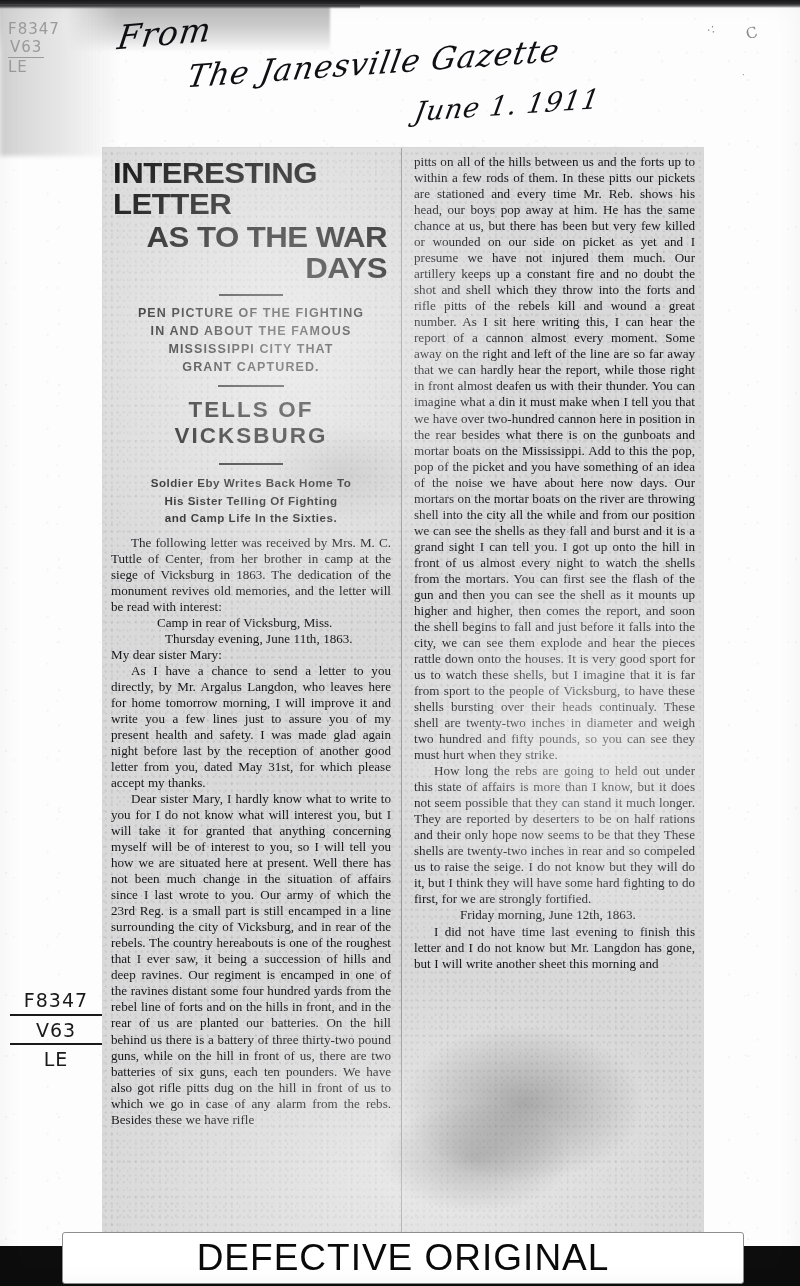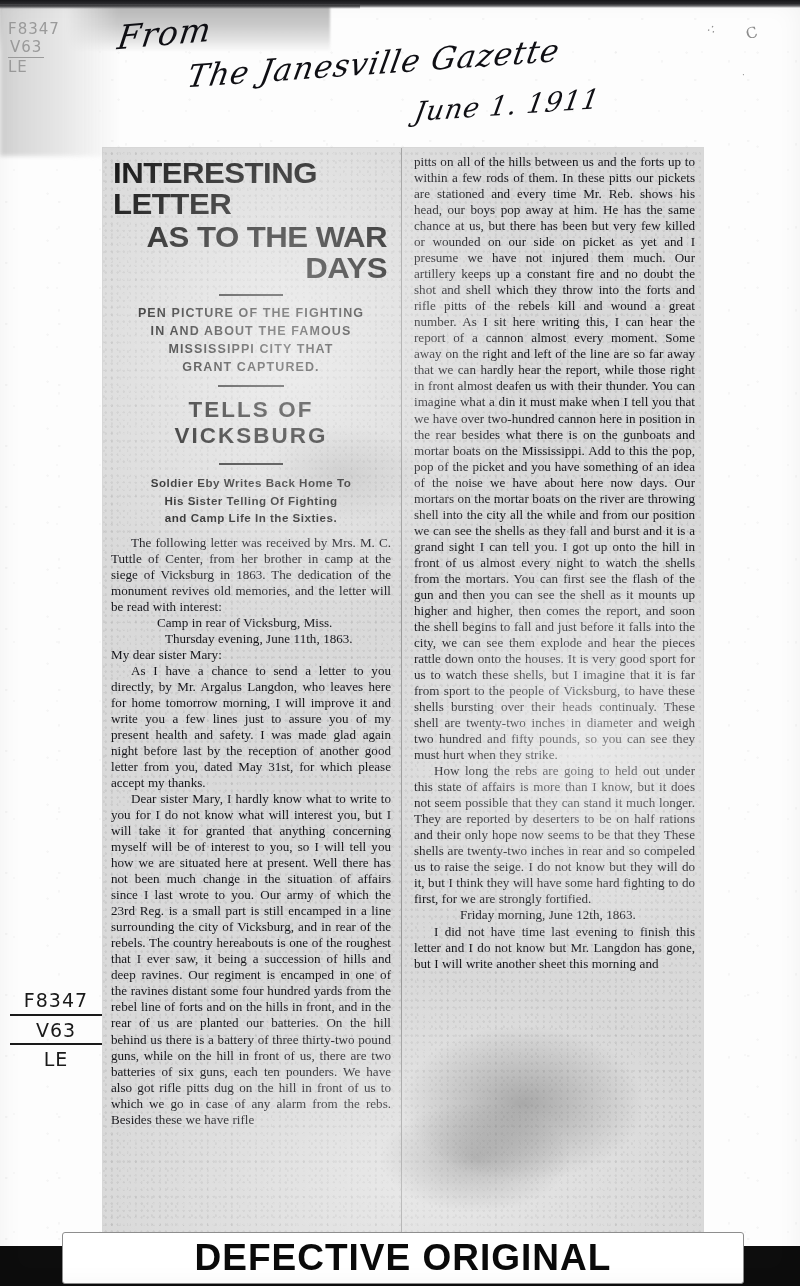--- a/index.html
+++ b/index.html
@@ -175,21 +175,21 @@
   .body p.dateline2{text-indent:54px;}
 
   
   #stamp{
     position:absolute;left:62px;top:1232px;width:680px;height:50px;
     background:#ffffff;border:1px solid #8e8e8e;border-radius:3px;
     display:flex;align-items:center;justify-content:center;
   }
   #stamp span{
     font-family:"Liberation Sans", sans-serif;
-    font-weight:bold;font-size:37px;letter-spacing:1px;color:#0a0a0a;
+    font-weight:normal;font-size:37px;letter-spacing:1px;color:#0a0a0a;
     white-space:nowrap;
   }
   .stamp-dark-l{position:absolute;left:0;top:1246px;width:64px;height:34px;background:#0d0d0d;}
   .stamp-dark-r{position:absolute;left:740px;top:1246px;width:60px;height:34px;background:#0d0d0d;}
   .stamp-dark-b{position:absolute;left:0;top:1278px;width:800px;height:8px;background:#0d0d0d;}
 
   
   .vig{
     position:absolute;inset:0;pointer-events:none;
     box-shadow:inset 0 0 26px rgba(0,0,0,.05);

